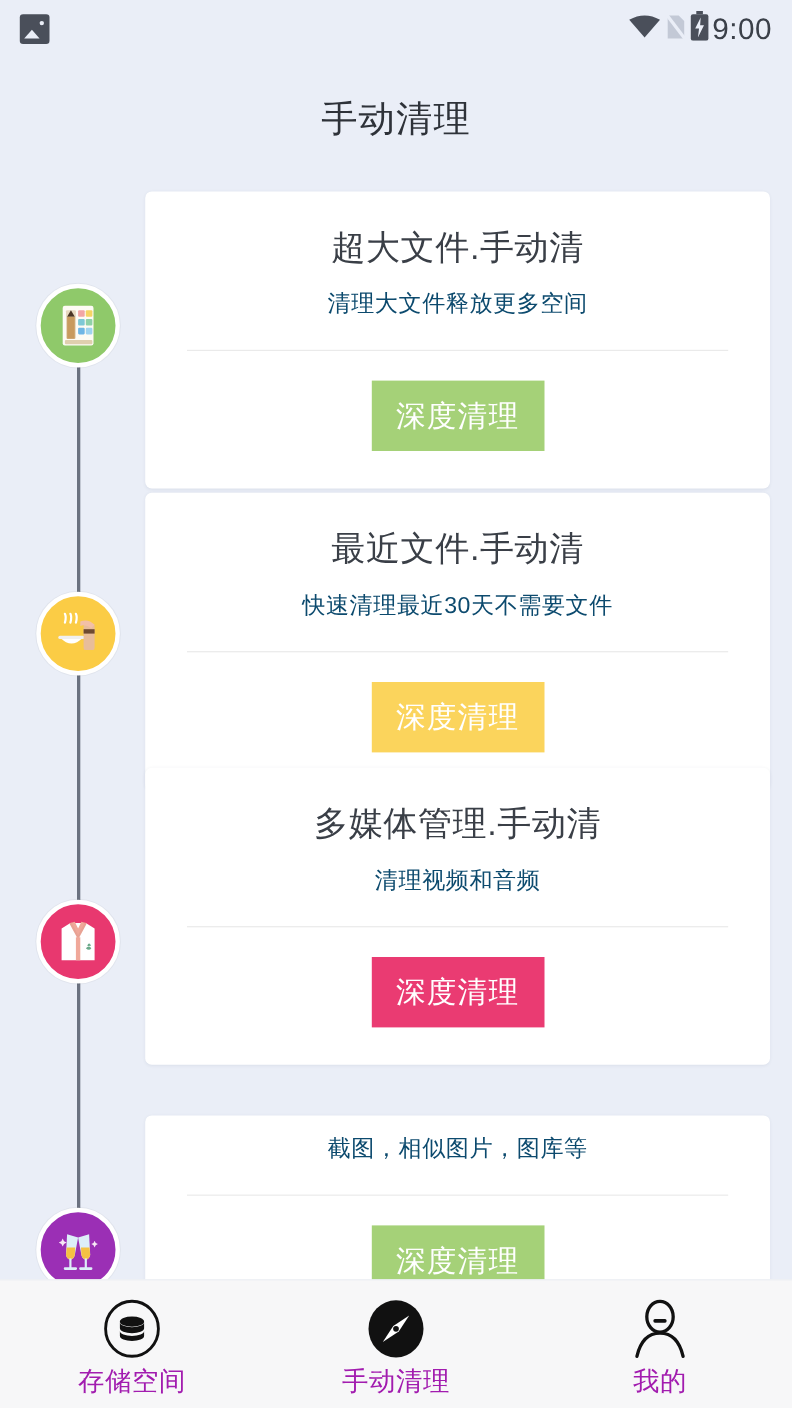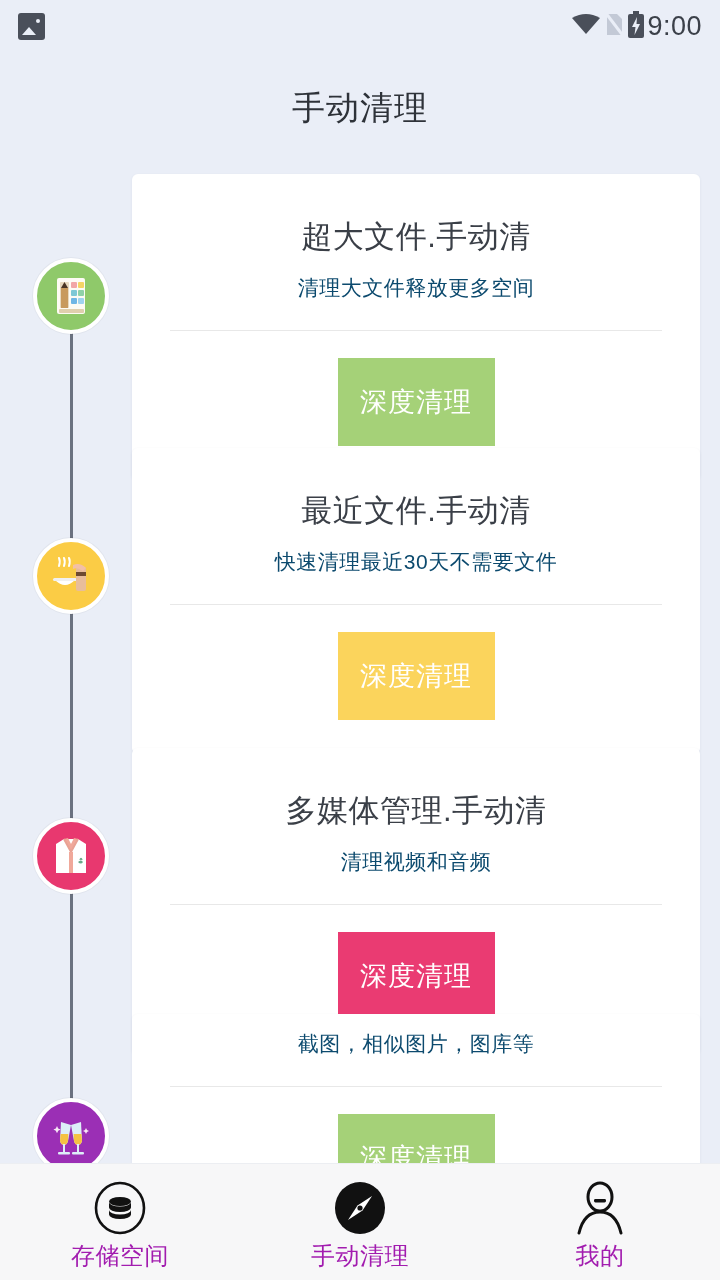--- a/index.html
+++ b/index.html
@@ -111,21 +111,21 @@
     left: 132px;
     width: 568px;
     background: #ffffff;
     border-radius: 6px;
     box-shadow: 0 1px 3px rgba(40,50,80,0.07);
     text-align: center;
   }
   .card-title {
     font-size: 31px;
     color: #3a3f47;
-    padding-top: 42px;
+    padding-top: 30px;
     letter-spacing: .5px;
   }
   .card-sub {
     font-size: 21px;
     color: #0c4a6e;
     padding-top: 16px;
     letter-spacing: .5px;
   }
   .card-divider {
     height: 1px;
@@ -133,21 +133,21 @@
     margin: 28px 38px 0 38px;
   }
   .card-btn-wrap {
     padding: 27px 0 34px 0;
     display: flex;
     justify-content: center;
   }
   .card-btn {
     display: inline-block;
     min-width: 157px;
-    padding: 26px 20px;
+    padding: 14px 20px;
     font-size: 27px;
     color: #ffffff;
     text-align: center;
     border: none;
     font-family: Liberation Sans, sans-serif;
     letter-spacing: 1px;
     cursor: pointer;
   }
 
   
@@ -286,21 +286,21 @@
 
 <div class="card" style="top:448px;">
   <div class="card-title">最近文件.手动清</div>
   <div class="card-sub">快速清理最近30天不需要文件</div>
   <div class="card-divider"></div>
   <div class="card-btn-wrap">
     <button class="card-btn" style="background:#fbd45c;">深度清理</button>
   </div>
 </div>
 
-<div class="card" style="top:748px;">
+<div class="card" style="top:698px;">
   <div class="card-title">多媒体管理.手动清</div>
   <div class="card-sub">清理视频和音频</div>
   <div class="card-divider"></div>
   <div class="card-btn-wrap">
     <button class="card-btn" style="background:#ea3b72;">深度清理</button>
   </div>
 </div>
 
 <div class="card" style="top:1014px;">
   <div class="card-sub">截图，相似图片，图库等</div>

